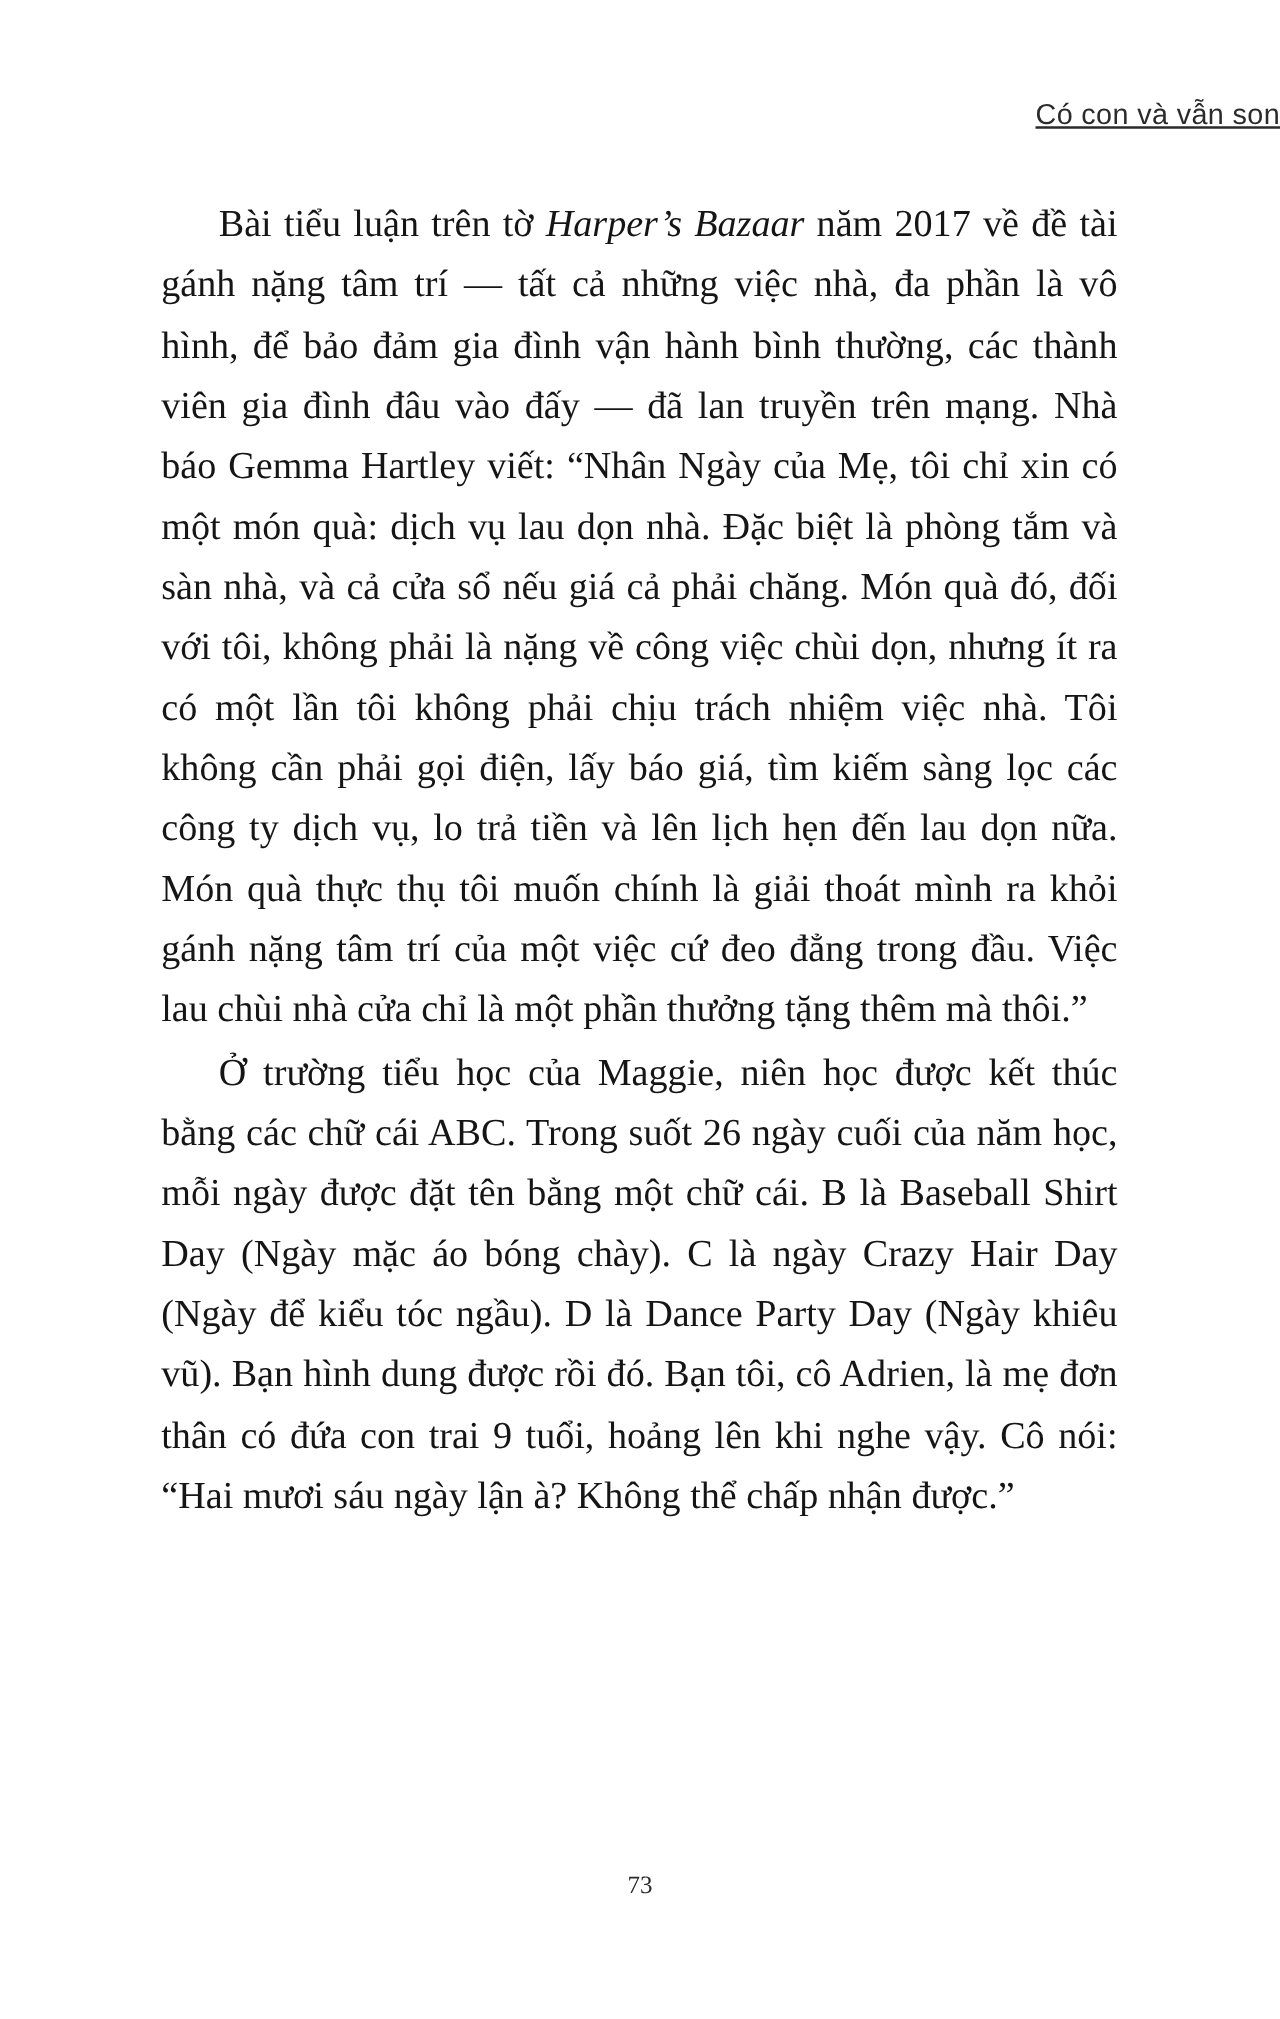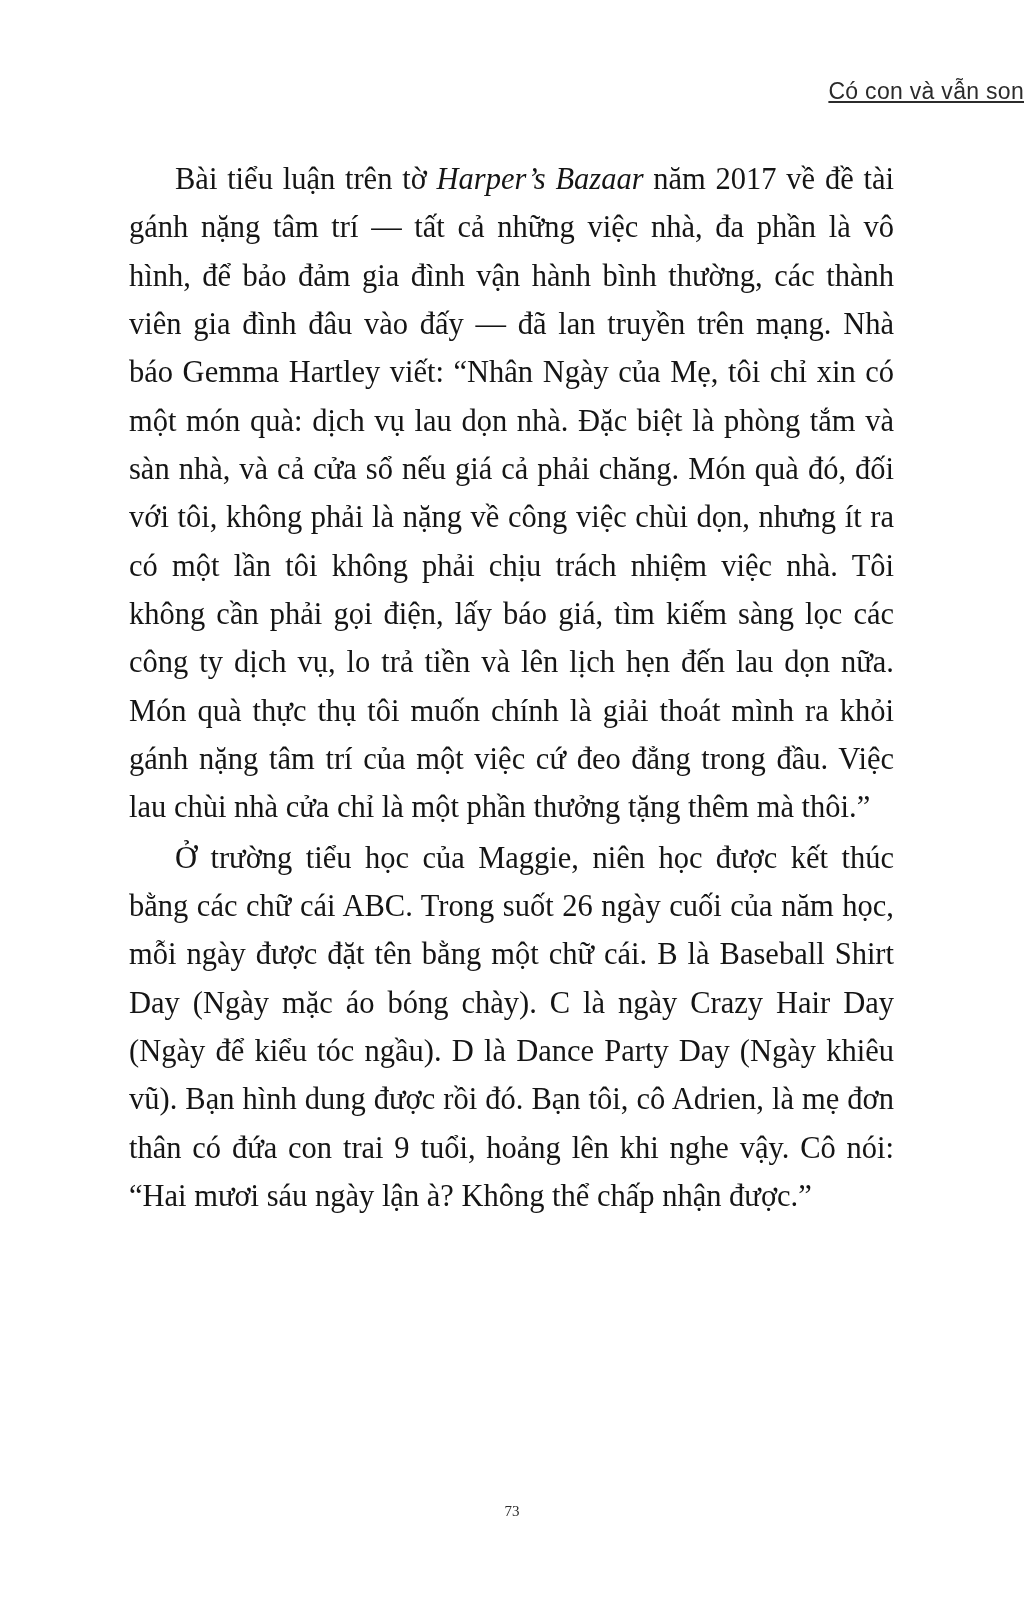--- a/index.html
+++ b/index.html
@@ -53,21 +53,21 @@
   }
   .para em {
     font-style: italic;
   }
   .folio {
     position: absolute;
     bottom: 95px;
     left: 0;
     width: 100%;
     text-align: center;
-    font-size: 15px;
+    font-size: 20px;
     color: #2b2b2b;
     font-family: "Liberation Serif", serif;
   }
 </style>
 </head>
 <body>
 
 <div class="page">
 
   <div class="running-head">Có con và vẫn son</div>

